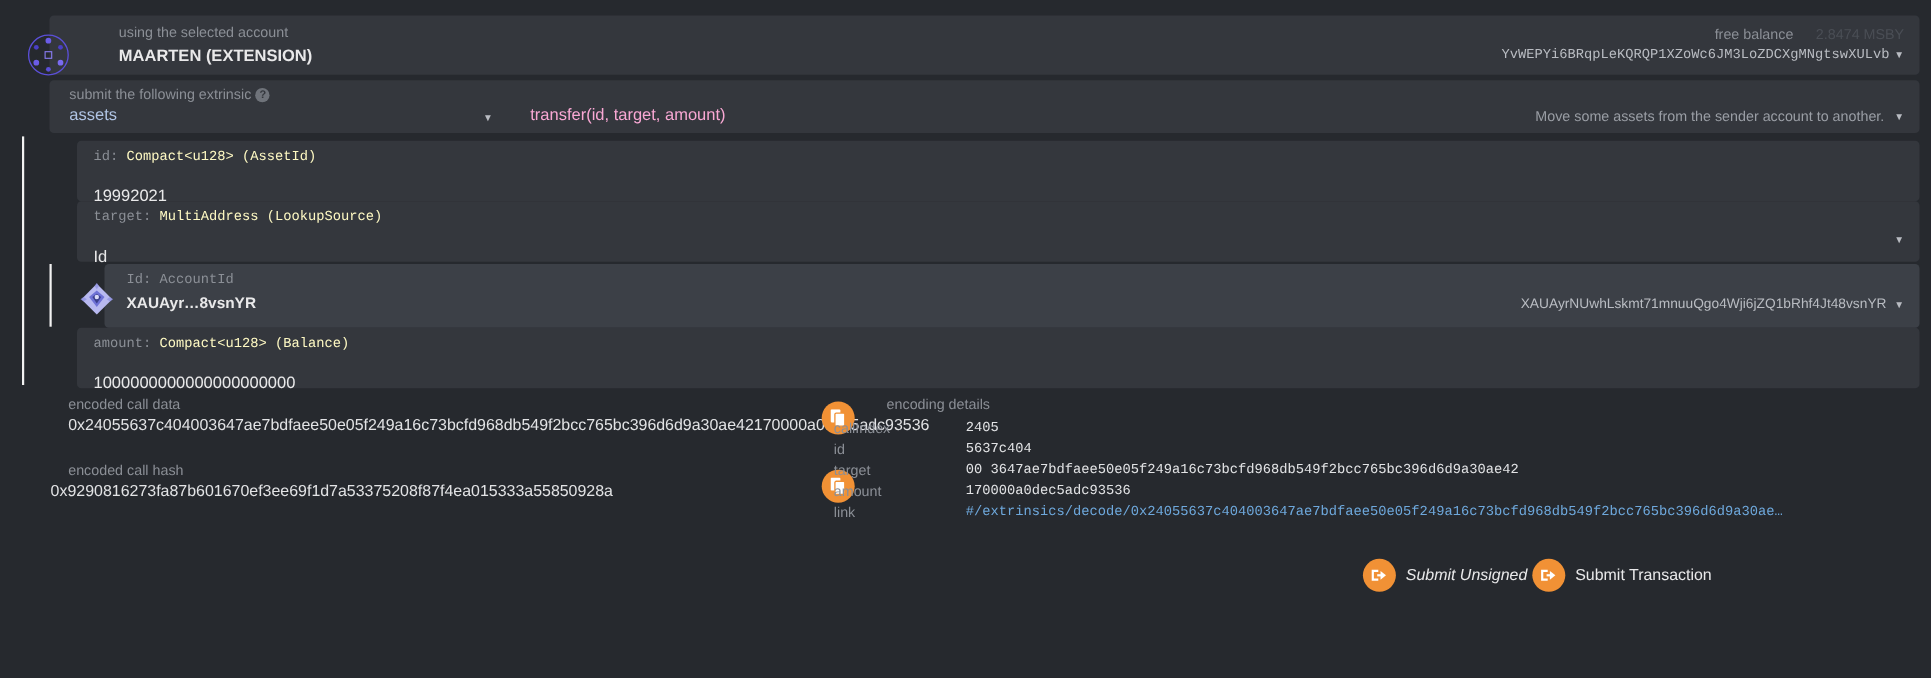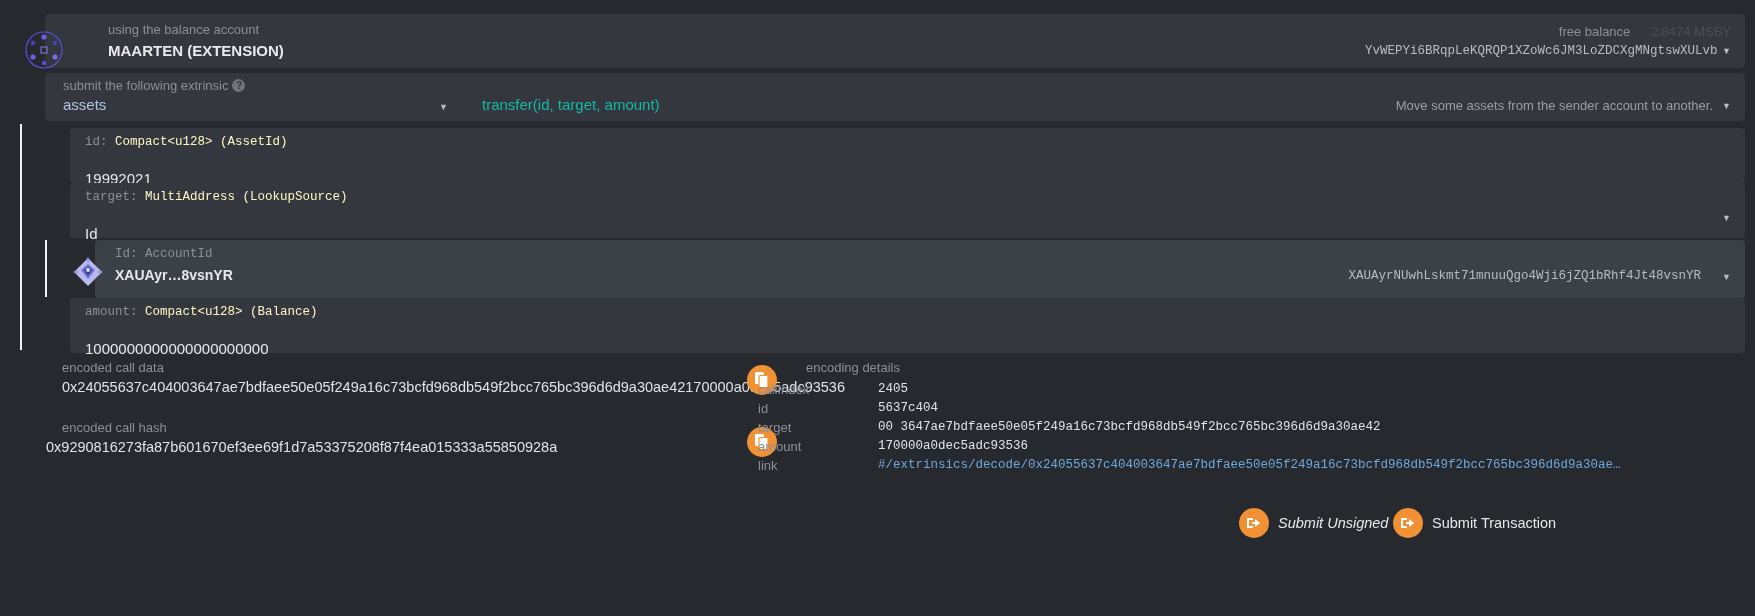--- a/index.html
+++ b/index.html
@@ -75,21 +75,21 @@
     font-size: 10px; line-height: 13px; text-align: center;
     font-weight: bold; vertical-align: 1px; margin-left: 4px;
   }
   #section-select {
     position: absolute; left: 18px; top: 23px; width: 395px;
   }
   #section-value { font-size: 15px; color: #b0c4e4; }
   #section-caret { position: absolute; right: 10px; top: 7px; }
   #method-value {
     position: absolute; left: 437px; top: 23px;
-    font-size: 15px; color: #14b8a6;
+    font-size: 15px; color: #f9a8d4;
   }
   #method-doc {
     position: absolute; right: 32px; top: 25px;
     font-size: 13px; color: #9a9ea5;
   }
   #method-caret { position: absolute; right: 14px; top: 29px; }
 
   
   .param {
     position: absolute;
@@ -134,22 +134,22 @@
   #accountid-label {
     position: absolute; left: 20px; top: 7px;
     font-family: "Liberation Mono", monospace;
     font-size: 12.5px; color: #8b8f96;
   }
   #accountid-value {
     position: absolute; left: 20px; top: 27px;
     font-size: 14px; color: #e9e9ea; font-weight: 600;
   }
   #accountid-address {
-    position: absolute; right: 44px; top: 29px;
-    font-family: Liberation Mono, monospace;
+    position: absolute; right: 30px; top: 29px;
+    font-family: Liberation Sans, sans-serif;
     font-size: 12.5px; color: #b9bcc2;
   }
   #accountid-caret { position: absolute; right: 14px; top: 33px; }
 
   
   .enc-label {
     position: absolute;
     font-size: 13px; color: #8b8f96;
   }
   .enc-value {
@@ -210,21 +210,21 @@
       <circle cx="19" cy="6" r="2.6" fill="#6b5ce7"></circle>
       <circle cx="30" cy="12" r="2.2" fill="#4a3fc4"></circle>
       <circle cx="30" cy="26" r="2.6" fill="#7a6bf0"></circle>
       <circle cx="19" cy="32" r="2.2" fill="#5b4fd8"></circle>
       <circle cx="8" cy="26" r="2.6" fill="#6b5ce7"></circle>
       <circle cx="8" cy="12" r="2.2" fill="#4a3fc4"></circle>
       <rect x="16" y="16" width="6" height="6" fill="none" stroke="#8a7df5" stroke-width="1"></rect>
     </svg>
   </div>
   <div id="account-left">
-    <div class="label-sm">using the balance account</div>
+    <div class="label-sm">using the selected account</div>
     <div class="value-lg" style="margin-top:3px;font-weight:600;">MAARTEN (EXTENSION)</div>
   </div>
   <div id="account-right">
     <div>
       <span id="free-balance-label">free balance</span>
       <span id="free-balance-value">2.8474 MSBY</span>
     </div>
     <div>
       <span id="account-address">YvWEPYi6BRqpLeKQRQP1XZoWc6JM3LoZDCXgMNgtswXULvb</span>
       <span class="caret">▼</span>

